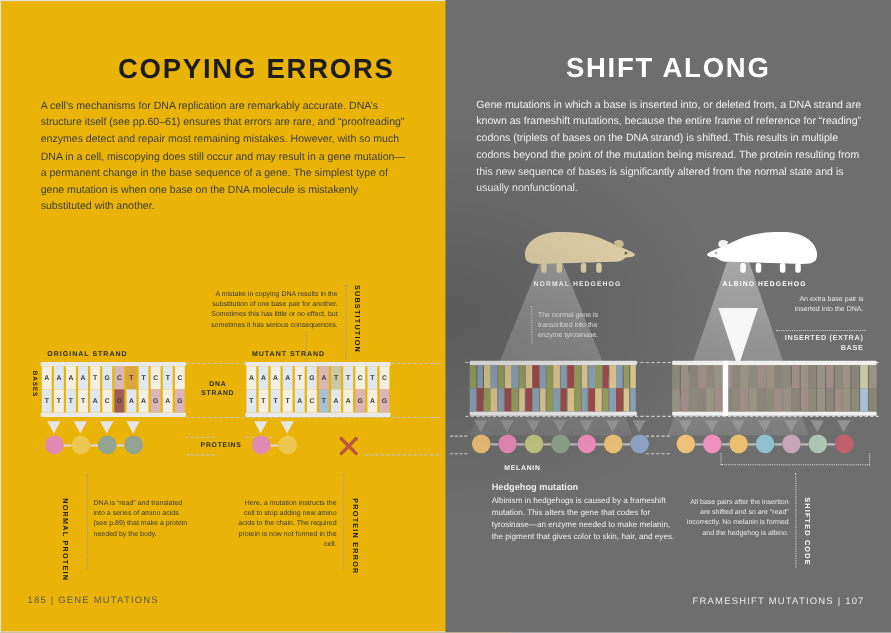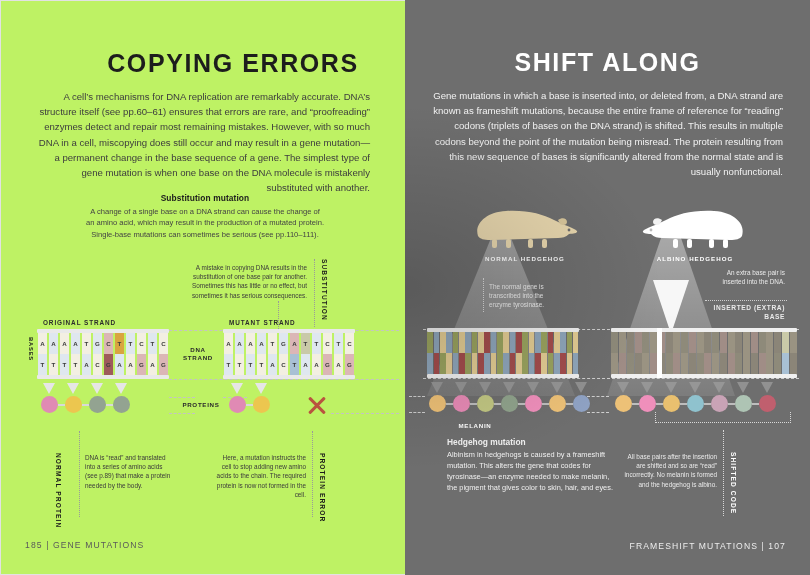--- a/index.html
+++ b/index.html
@@ -6,37 +6,37 @@
   body{
     width:810px;height:575px;
     font-family:"Liberation Sans", sans-serif;
     background:#ffffff;
     overflow:hidden;
   }
   .spread{position:relative;width:810px;height:575px;}
 
   
   .page{position:absolute;top:0;height:575px;box-sizing:border-box;}
-  .page-left{left:0;width:465px;background:#bef264;border:1px solid #e2e2e2;border-right:none;}
+  .page-left{left:0;width:465px;background:#eab308;border:1px solid #e2e2e2;border-right:none;}
   .page-right{left:405px;width:405px;background:#6e6e6e;}
   .page-right:after{
     content:"";position:absolute;inset:0;pointer-events:none;
     background:radial-gradient(ellipse at 0% 50%, rgba(0,0,0,.18), rgba(0,0,0,0) 45%);
   }
 
   
   .h1{
     position:absolute;width:100%;text-align:center;
     font-size:25px;font-weight:bold;letter-spacing:1.6px;
   }
   .h1-left{top:48px;color:#1d1d1d;}
   .h1-right{top:48px;color:#ffffff;}
 
   .intro{
-    position:absolute;text-align:right;font-size:9.6px;line-height:15.2px;
+    position:absolute;text-align:left;font-size:9.6px;line-height:15.2px;
   }
   .intro-left{top:88px;left:36px;width:333px;color:#3d3d3d;}
   .intro-right{top:88px;left:28px;width:350px;color:#f2f2f2;}
 
   
   .subcap{position:absolute;top:192px;left:84px;width:240px;text-align:center;}
   .subcap .t{font-size:8.4px;font-weight:bold;color:#1d1d1d;letter-spacing:.1px;}
   .subcap .b{font-size:7.6px;line-height:11.4px;color:#444;margin-top:3px;}
 
   
@@ -104,24 +104,20 @@
 </head>
 <body>
 
 <div class="spread">
 
   <div class="page page-left">
 
     <div class="h1 h1-left">COPYING ERRORS</div>
     <div class="intro intro-left">A cell’s mechanisms for DNA replication are remarkably accurate. DNA’s structure itself (see pp.60–61) ensures that errors are rare, and “proofreading” enzymes detect and repair most remaining mistakes. However, with so much DNA in a cell, miscopying does still occur and may result in a gene mutation—a permanent change in the base sequence of a gene. The simplest type of gene mutation is when one base on the DNA molecule is mistakenly substituted with another.</div>
 
-    <div class="subcap">
-      <div class="t">Substitution mutation</div>
-      <div class="b">A change of a single base on a DNA strand can cause the change of an amino acid, which may result in the production of a mutated protein. Single-base mutations can sometimes be serious (see pp.110–111).</div>
-    </div>
 
     <div class="note" style="top:262px;left:180px;width:126px;">A mistake in copying DNA results in the substitution of one base pair for another. Sometimes this has little or no effect, but sometimes it has serious consequences.</div>
     <div class="dotline" style="top:258px;left:313px;height:68px;"></div>
     <div class="vtab" style="top:258px;left:320px;">SUBSTITUTION</div>
 
     <div class="strandlabel" style="top:318px;left:42px;">ORIGINAL STRAND</div>
     <div class="strandlabel" style="top:318px;left:228px;">MUTANT STRAND</div>
 
     <div class="vtab" style="top:336px;left:27px;font-size:5.8px;letter-spacing:.8px;">BASES</div>
 

